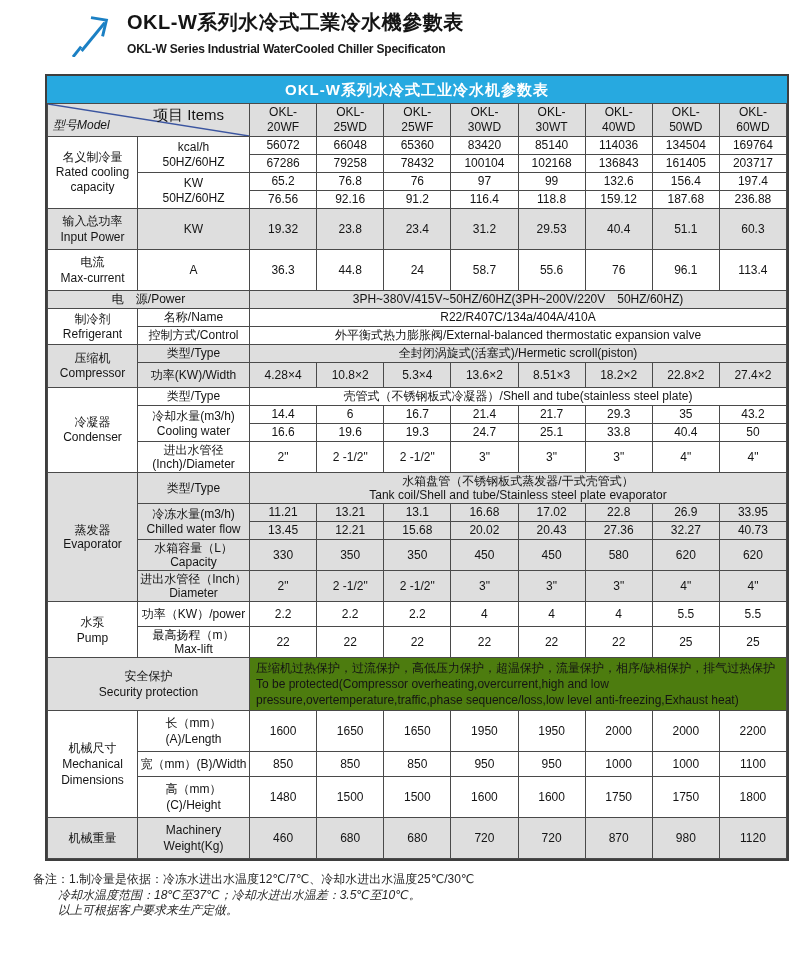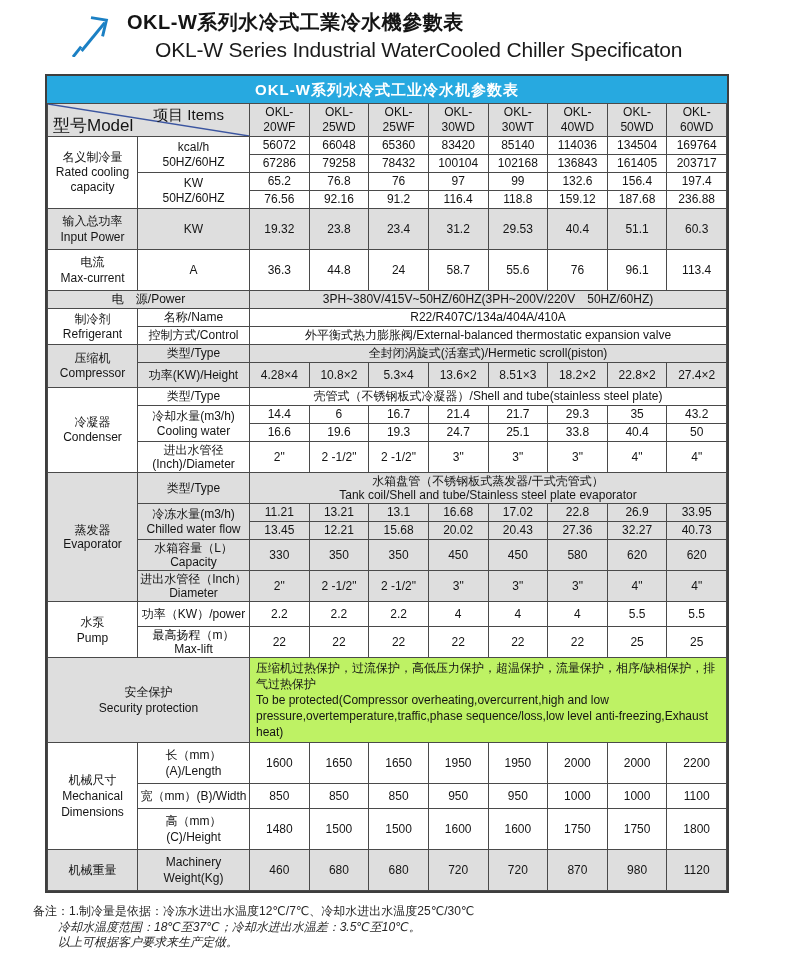--- a/index.html
+++ b/index.html
@@ -6,38 +6,38 @@
   html,body { background:#fff; }
   body {
     width:790px; height:963px; overflow:hidden;
     font-family:"Liberation Sans","DejaVu Sans",sans-serif;
     color:#1a1a1a;
   }
   .header { display:flex; align-items:flex-start; gap:15px; padding:6px 0 0 70px; }
   .logo { width:42px; height:48px; margin-top:3px; color:var(--arrow-blue,#1b80c4); flex:0 0 auto; }
   .logo path { stroke:currentColor; stroke-width:3.4; fill:none; }
   .title-zh { font-size:20px; font-weight:700; color:#141414; letter-spacing:.5px; line-height:33px; }
-  .title-en { font-size:21px; font-weight:400; color:#1a1a1a; line-height:21px; letter-spacing:-.2px;margin-left:28px; }
-
-  .table-wrap { width:684px; margin:14px 0 0 45px; border:2px solid #3e3e3e; }
+  .title-en { font-size:12px; font-weight:700; color:#1a1a1a; line-height:21px; letter-spacing:-.2px; }
+
+  .table-wrap { width:744px; margin:14px 0 0 45px; border:2px solid #3e3e3e; }
   .banner { height:27px; line-height:27px; text-align:center; font-size:15px; font-weight:700;
             color:#fff; background:var(--banner-cyan,#27a9e0); letter-spacing:1px; }
   table { width:100%; border-collapse:collapse; table-layout:fixed; }
   col.c-cat { width:90px; } col.c-item { width:112px; }
   td,th { border:1px solid var(--border-gray,#4a4a4a); font-size:12px; font-weight:400;
           text-align:center; vertical-align:middle; white-space:pre-line; line-height:16px;
           padding:4px 1px; color:#141414; overflow:hidden; }
   .shade { background:var(--row-gray,#dedede); }
   tr.tight td, tr.tight th { padding:1px; line-height:15px; }
   tr.mid td { padding:1px 2px; line-height:14px; }
-  td.value-left { text-align:left; padding:2px 6px; background:#bef264; line-height:16px; }
+  td.value-left { text-align:left; padding:2px 6px; background:#4d7c0f; line-height:16px; }
   .corner { position:relative; padding:0; }
   .corner svg { position:absolute; left:0; top:0; width:100%; height:100%; display:block; }
   .corner line { stroke:var(--diagonal-blue,#3b55a0); stroke-width:1.4; }
-  .c-model { position:absolute; left:5px; bottom:3px; font-size:17px; }
+  .c-model { position:absolute; left:5px; bottom:3px; font-size:12px;font-style:italic; }
   .c-items { position:absolute; right:25px; top:3px; font-size:15px; }
 
   .notes { margin:11px 0 0 33px; font-size:12px; line-height:15.6px; color:#262626; }
   .note-line { white-space:pre; }
   .indent-1 { padding-left:17px; } .indent-2 { padding-left:25px;font-style:italic; }
 </style>
 </head>
 <body>
 
 <div class="page">
@@ -179,21 +179,21 @@
             <td class="item">控制方式/Control</td>
             <td class="merged" colspan="8">外平衡式热力膨胀阀/External-balanced thermostatic expansion valve</td>
           </tr>
           <tr class="tight">
             <td class="label shade" rowspan="2">压缩机
 Compressor</td>
             <td class="item shade">类型/Type</td>
             <td class="merged shade" colspan="8">全封闭涡旋式(活塞式)/Hermetic scroll(piston)</td>
           </tr>
           <tr>
-            <td class="item shade">功率(KW)/Height</td>
+            <td class="item shade">功率(KW)/Width</td>
             <td class="val shade">4.28×4</td>
             <td class="val shade">10.8×2</td>
             <td class="val shade">5.3×4</td>
             <td class="val shade">13.6×2</td>
             <td class="val shade">8.51×3</td>
             <td class="val shade">18.2×2</td>
             <td class="val shade">22.8×2</td>
             <td class="val shade">27.4×2</td>
           </tr>
           <tr class="tight">

